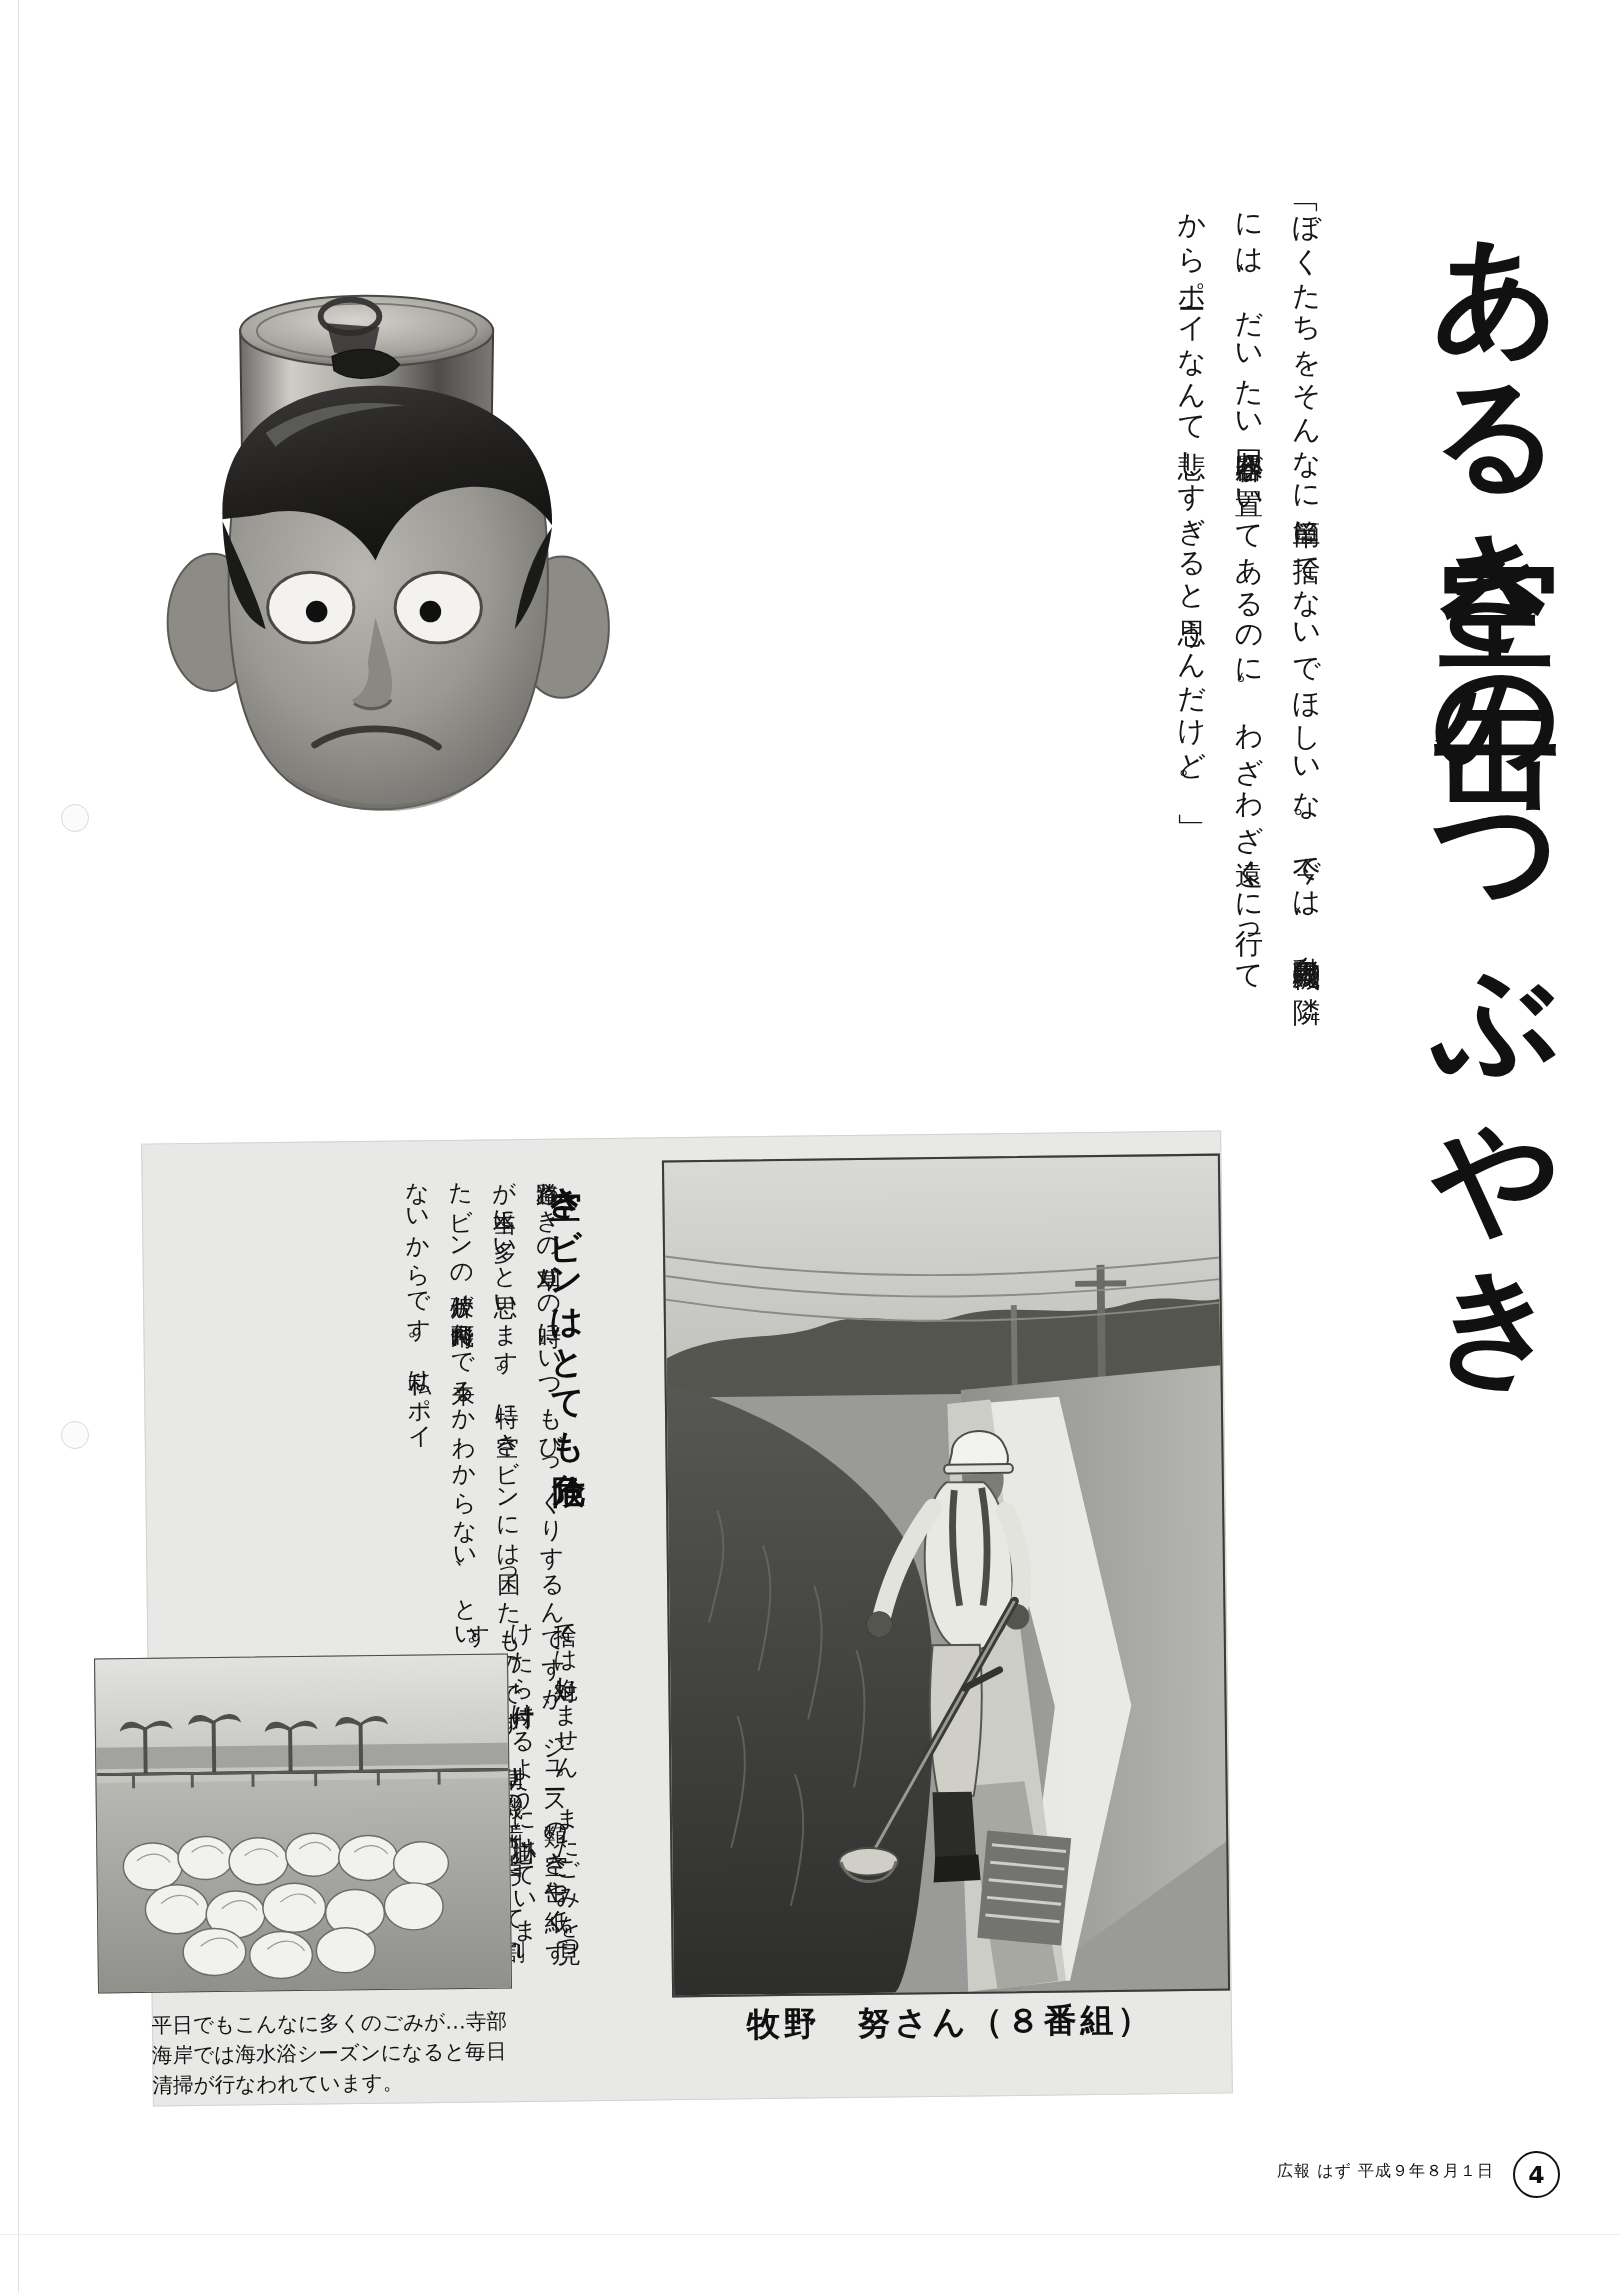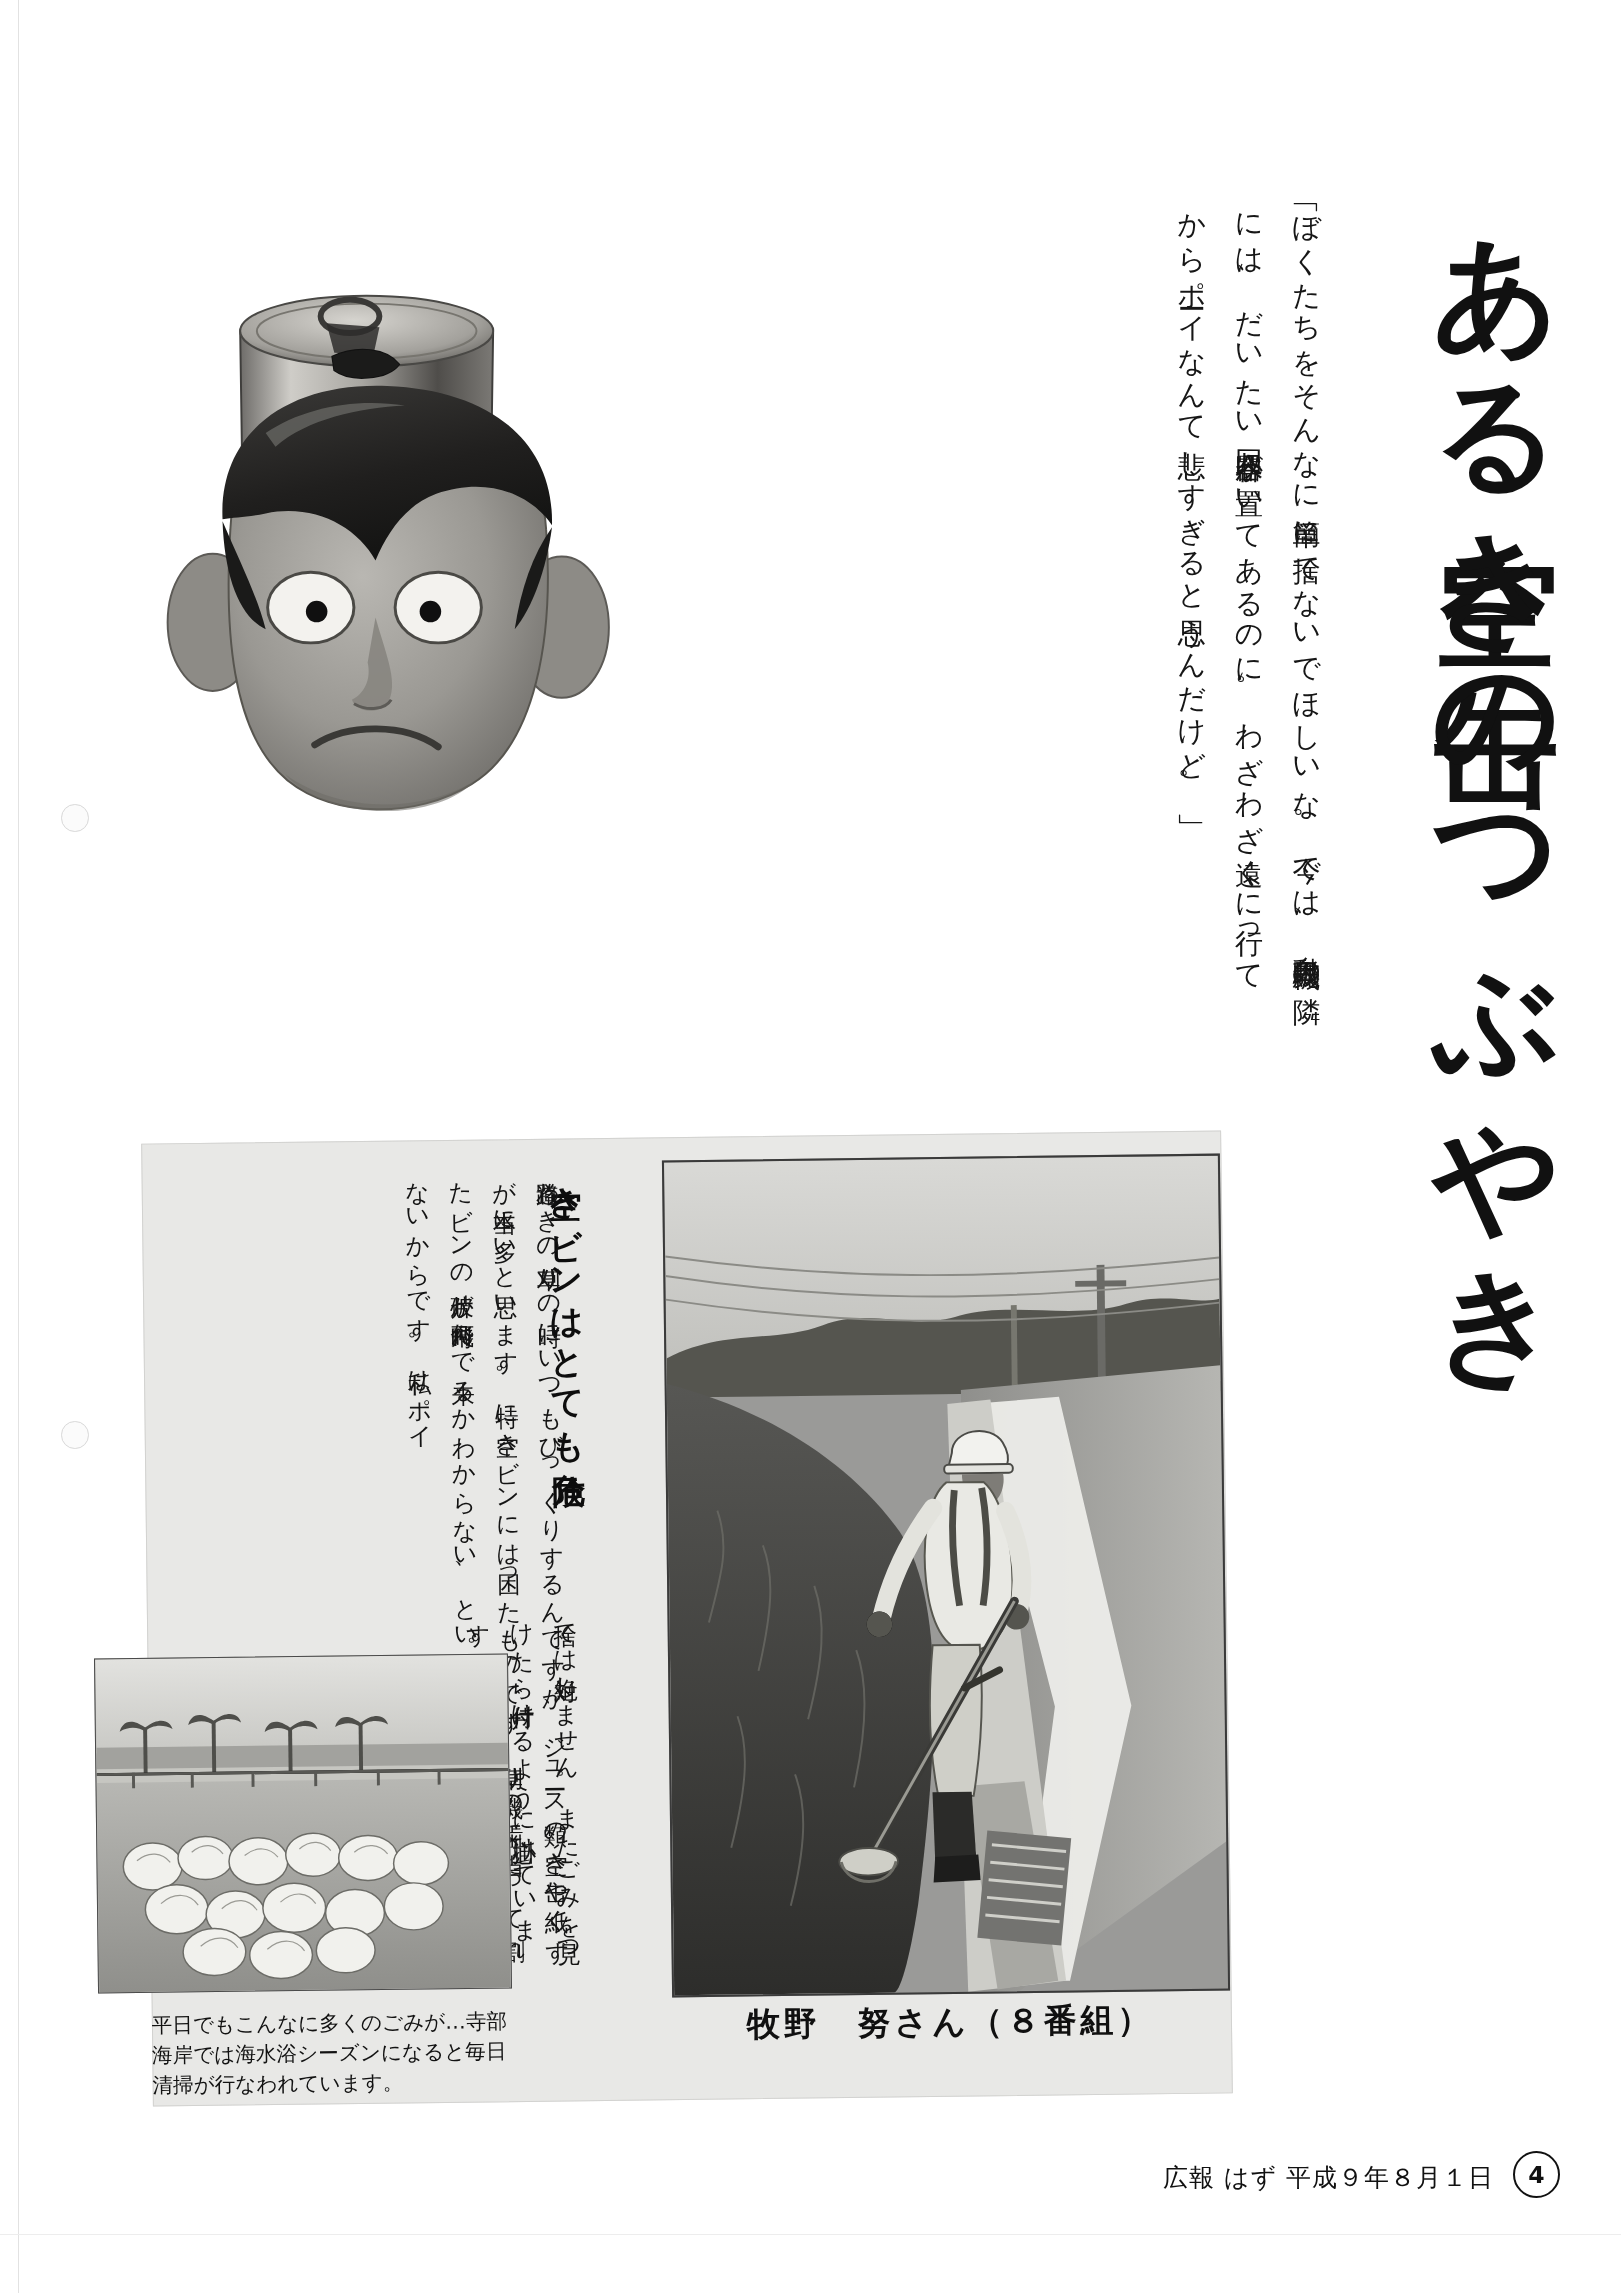--- a/index.html
+++ b/index.html
@@ -209,21 +209,21 @@
     left: 0;
     bottom: 96px;
     width: 1621px;
     height: 43px;
   }
   #footer-text {
     position: absolute;
     right: 127px;
     top: 5.9px;
     font-family: "DejaVu Sans", sans-serif;
-    font-size: 25px;
+    font-size: 16px;
     letter-spacing: 1px;
     color: #111;
   }
   #page-number {
     position: absolute;
     right: 61px;
     top: -3.9px;
     width: 43px;
     height: 43px;
     border: 2px solid #111;

